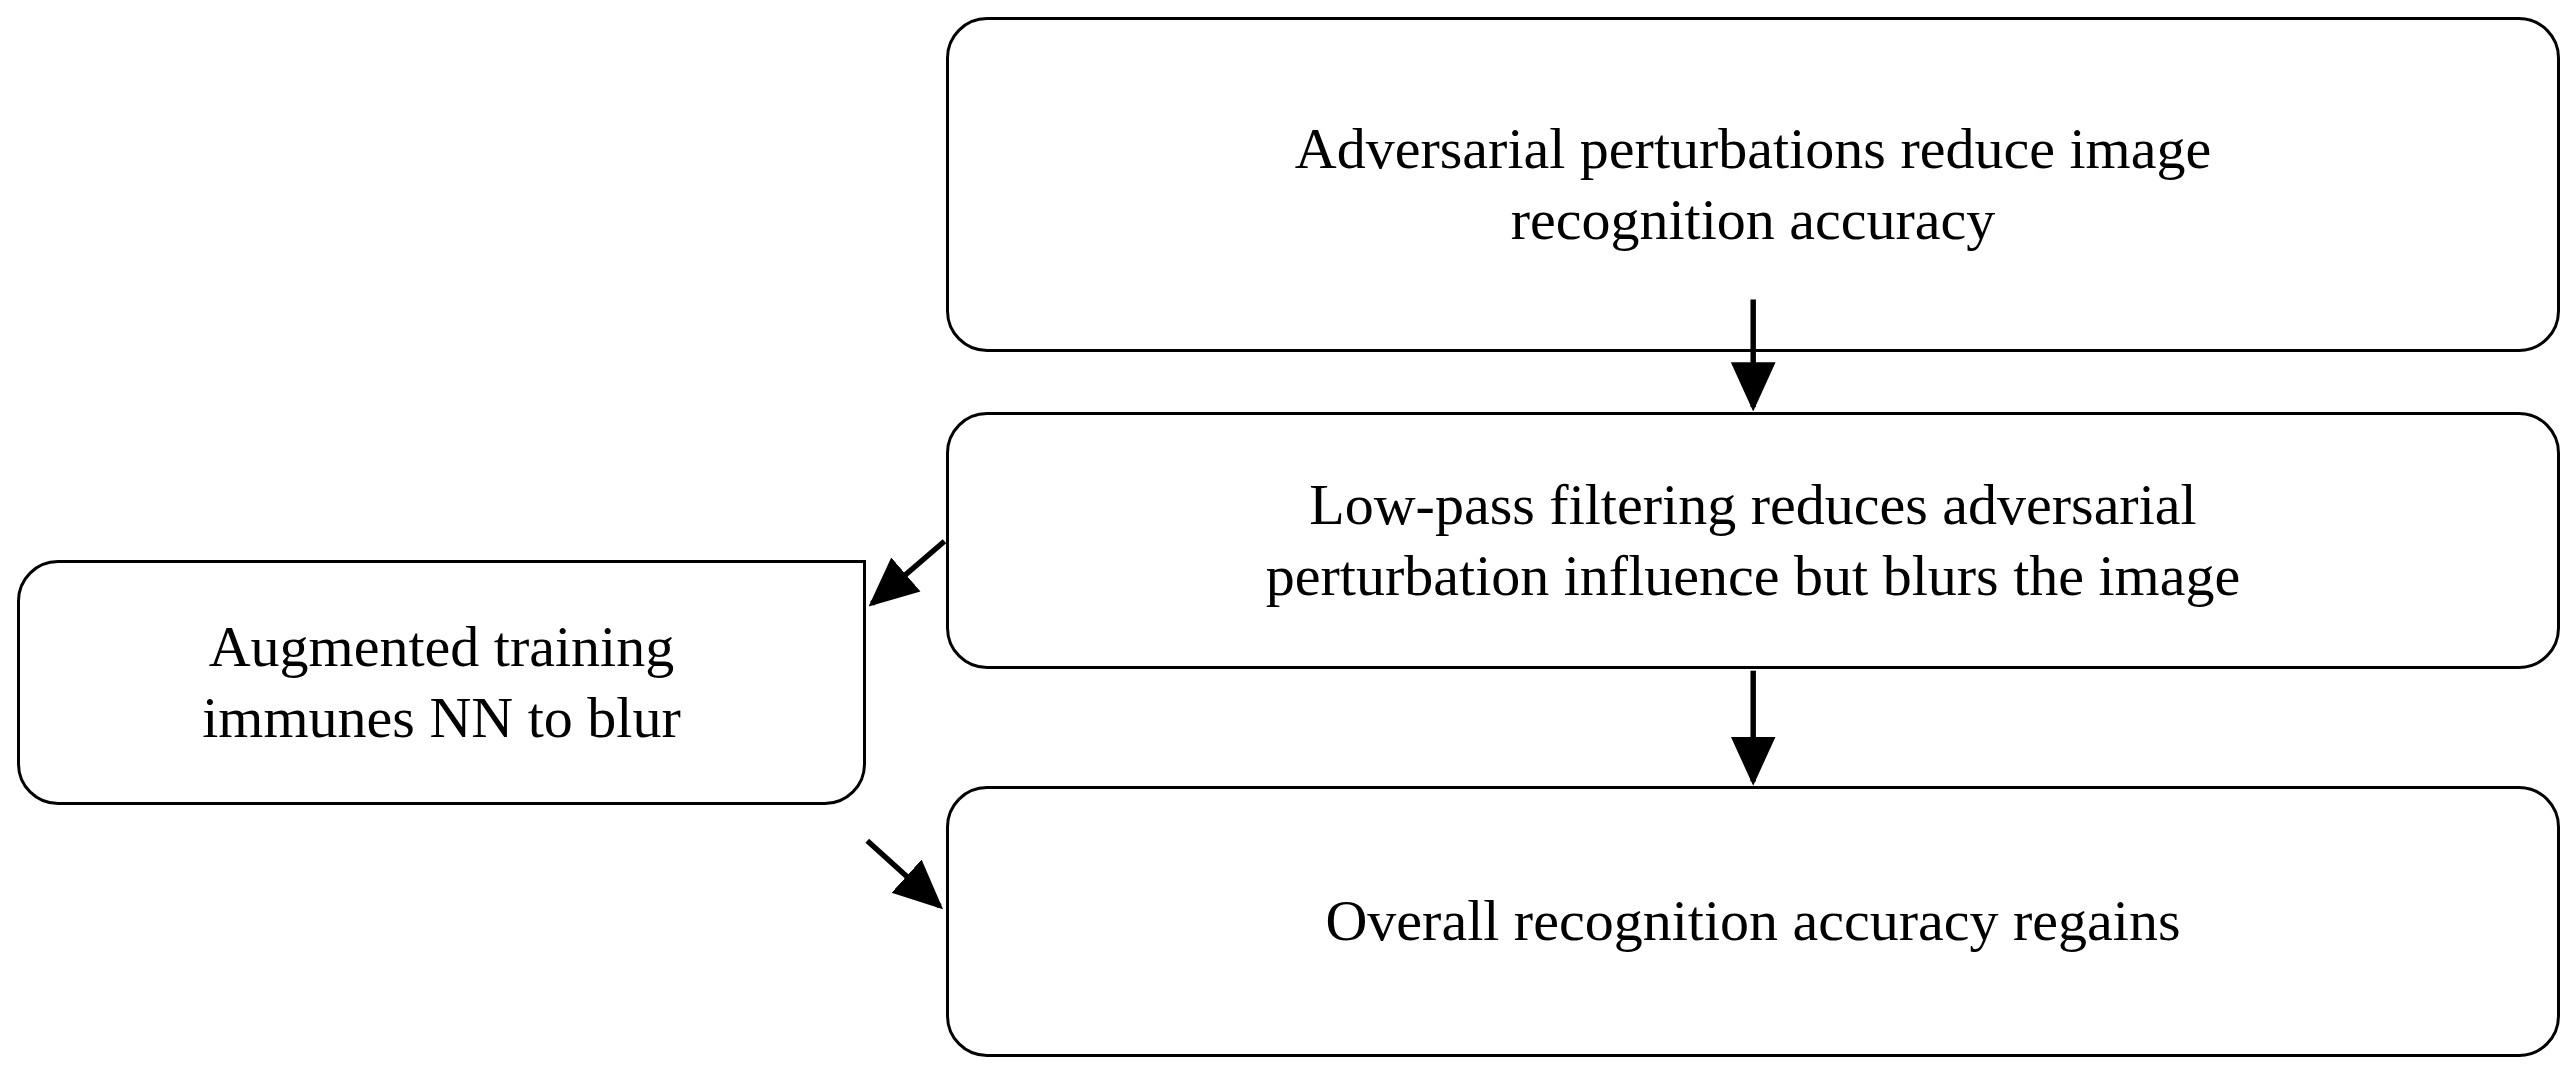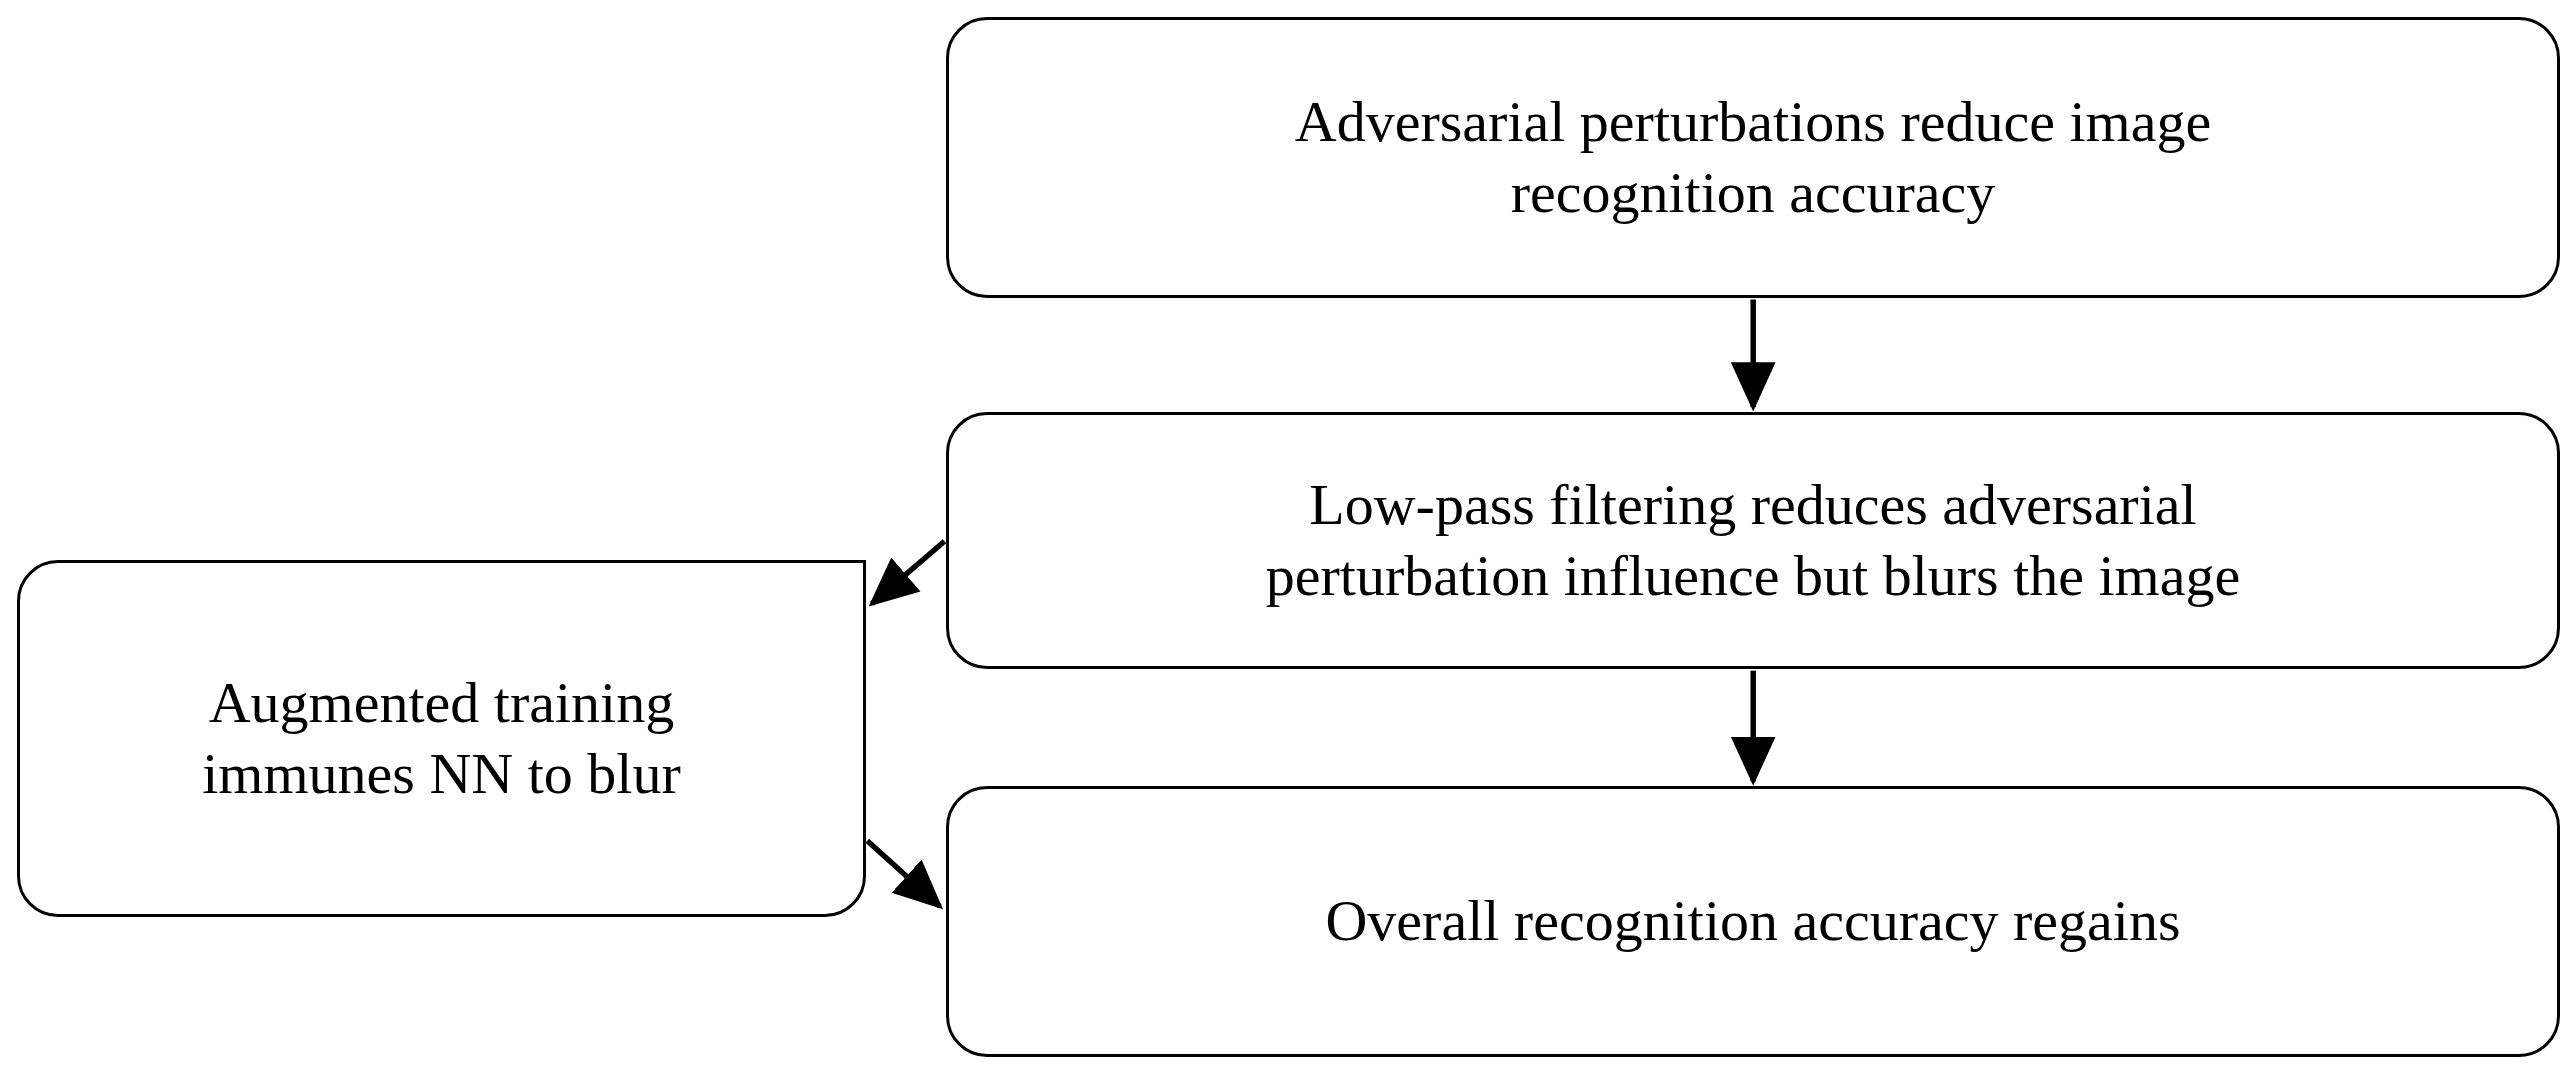--- a/index.html
+++ b/index.html
@@ -29,40 +29,40 @@
     z-index: 2;
   }
   .node .label {
     display: block;
     padding: 0 20px;
     white-space: pre-line;
   }
   
   #node-adversarial {
     left: 946px;  top: 17px;
-    width: 1614px; height: 281px;
+    width: 1614px; height: 335px;
     border-radius: 41px;
     font-size: 58px;
   }
   #node-lowpass {
     left: 946px;  top: 412px;
     width: 1614px; height: 257px;
     border-radius: 41px;
     font-size: 58px;
   }
   #node-overall {
     left: 946px;  top: 786px;
     width: 1614px; height: 271px;
     border-radius: 41px;
     font-size: 58px;
     justify-content: center;
   }
   #node-augmented {
     left: 17px;  top: 560px;
-    width: 849px; height: 357px;
+    width: 849px; height: 245px;
     border-radius: 41px 0 41px 41px;
     font-size: 58px;
   }
   
   #edges {
     position: absolute;
     left: 0; top: 0;
     width: 2576px; height: 1070px;
     z-index: 3;
     pointer-events: none;

